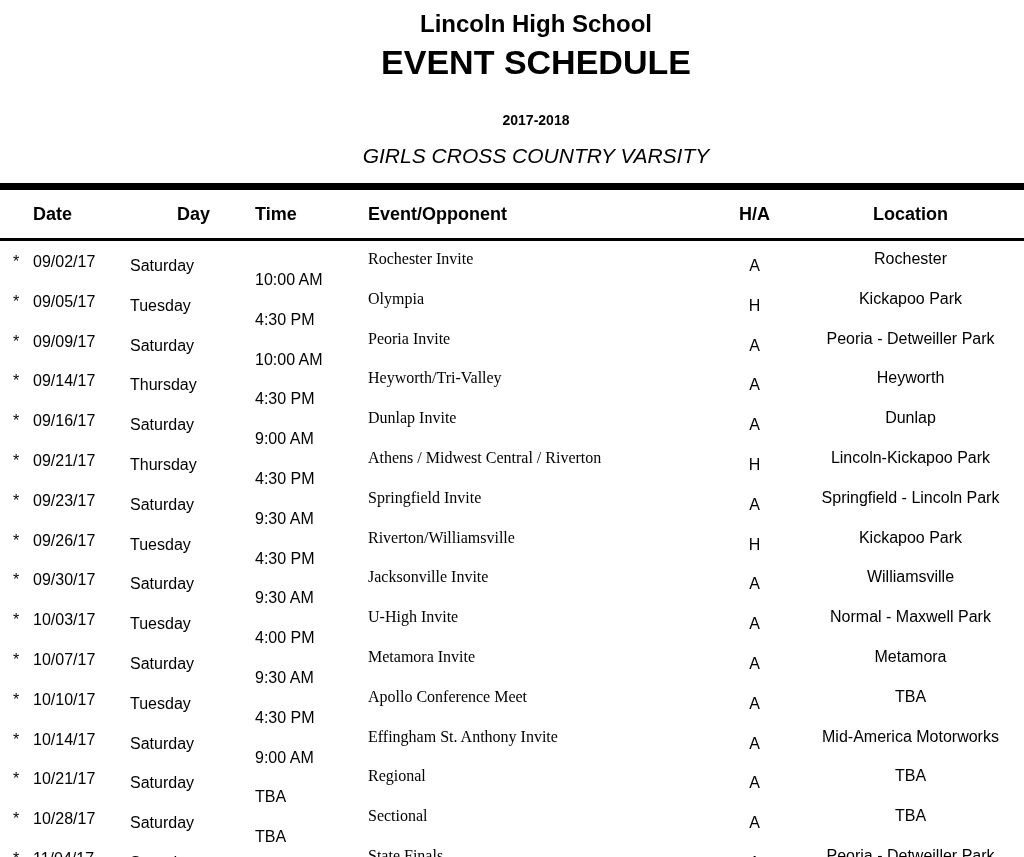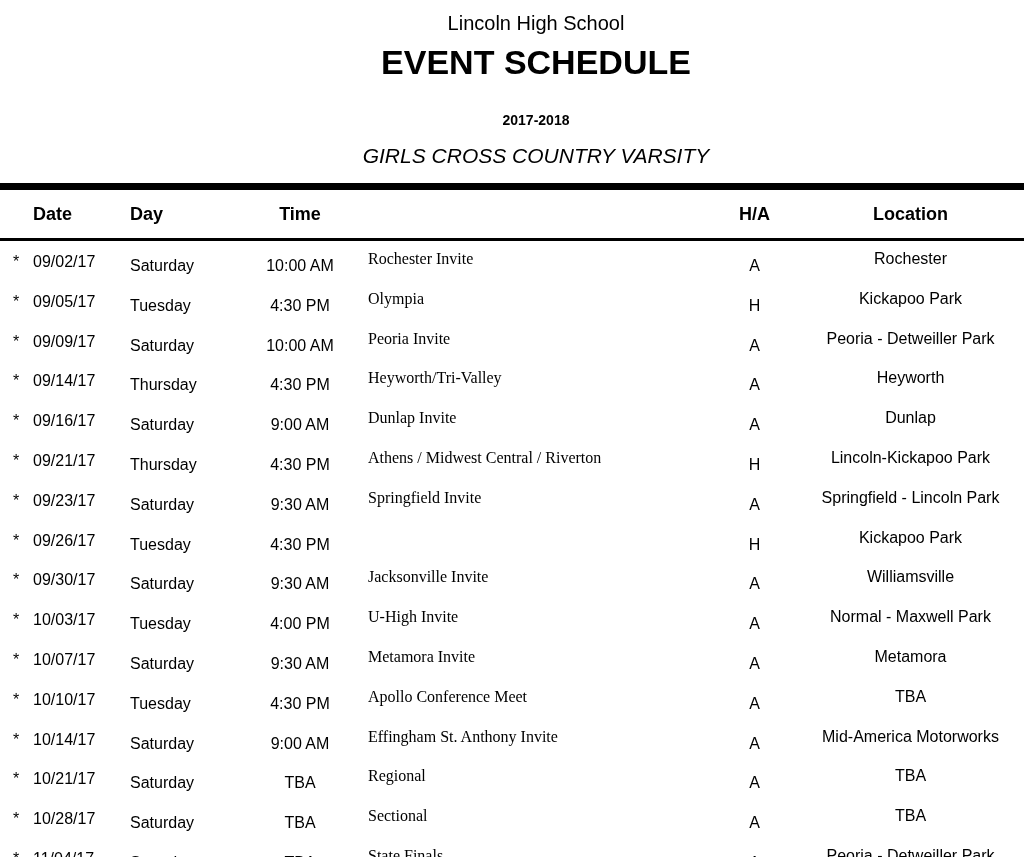--- a/index.html
+++ b/index.html
@@ -15,22 +15,22 @@
   }
   .page { width: 1024px; height: 857px; position: relative; }
 
   
   .titles {
     text-align: center;
     padding-left: 48px; 
   }
   .school {
     margin-top: 8px;
-    font-size: 20px;
-    font-weight: normal;
+    font-size: 24px;
+    font-weight: bold;
     line-height: 31px;
   }
   .doc-title {
     margin-top: 4px;
     font-size: 34px;
     font-weight: bold;
     line-height: 38px;
   }
   .season {
     margin-top: 27px;
@@ -50,43 +50,43 @@
   .rule-thin  { height: 3px; background: #000; }
 
   
   .grid-row {
     display: grid;
     grid-template-columns: 13px 20px 97px 80px 45px 90px 23px 366px 41px 22px 1fr;
   }
   .c-marker   { grid-column: 2; text-align: left; }
   .c-date     { grid-column: 3; text-align: left; }
   .c-day      { grid-column: 4; text-align: left; }
-  .c-time     { grid-column: 6; text-align: center; }
+  .c-time     { grid-column: 6; text-align: left; }
   .c-event    { grid-column: 8; text-align: left; white-space: nowrap; }
   .c-ha       { grid-column: 9; text-align: center; }
   .c-location { grid-column: 11; text-align: center; white-space: nowrap; }
 
   .header-row {
     height: 48px;
     align-items: center;
     font-size: 18px;
     font-weight: bold;
   }
-  .header-row .c-day { text-align: left; }
+  .header-row .c-day { text-align: right; }
 
   .body-row {
     height: 39.8px;
     padding-top: 11px;
     font-size: 16px;
     line-height: 19px;
   }
   
   .body-row .c-marker   { margin-top: 0px; }
   .body-row .c-day      { margin-top: 4px; }
-  .body-row .c-time     { margin-top: 4px; }
+  .body-row .c-time     { margin-top: 18px; }
   .body-row .c-event    { margin-top: -3px; font-family: Liberation Serif, serif; }
   .body-row .c-ha       { margin-top: 4px; }
   .body-row .c-location { margin-top: -3px; }
 </style>
 </head>
 <body>
 
 <div class="page">
 
   <header class="titles">
@@ -95,20 +95,21 @@
     <div class="season">2017-2018</div>
     <div class="team">GIRLS CROSS COUNTRY VARSITY</div>
   </header>
 
   <div class="rule-thick"></div>
 
   <div class="grid-row header-row">
     <span class="c-date">Date</span>
     <span class="c-day">Day</span>
     <span class="c-time">Time</span>
+    <span class="c-event">Event/Opponent</span>
     <span class="c-ha">H/A</span>
     <span class="c-location">Location</span>
   </div>
 
   <div class="rule-thin"></div>
 
   <div id="rows">
   <div class="grid-row body-row">
     <span class="c-marker">*</span>
     <span class="c-date">09/02/17</span>
@@ -177,20 +178,21 @@
     <span class="c-event">Springfield Invite</span>
     <span class="c-ha">A</span>
     <span class="c-location">Springfield - Lincoln Park</span>
   </div>
 
   <div class="grid-row body-row">
     <span class="c-marker">*</span>
     <span class="c-date">09/26/17</span>
     <span class="c-day">Tuesday</span>
     <span class="c-time">4:30 PM</span>
+    <span class="c-event">Riverton/Williamsville</span>
     <span class="c-ha">H</span>
     <span class="c-location">Kickapoo Park</span>
   </div>
 
   <div class="grid-row body-row">
     <span class="c-marker">*</span>
     <span class="c-date">09/30/17</span>
     <span class="c-day">Saturday</span>
     <span class="c-time">9:30 AM</span>
     <span class="c-event">Jacksonville Invite</span>

